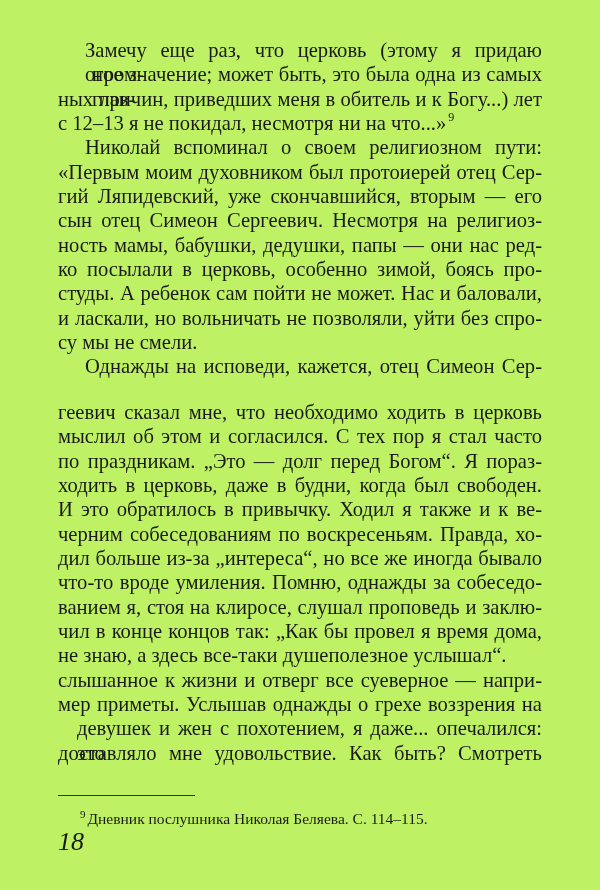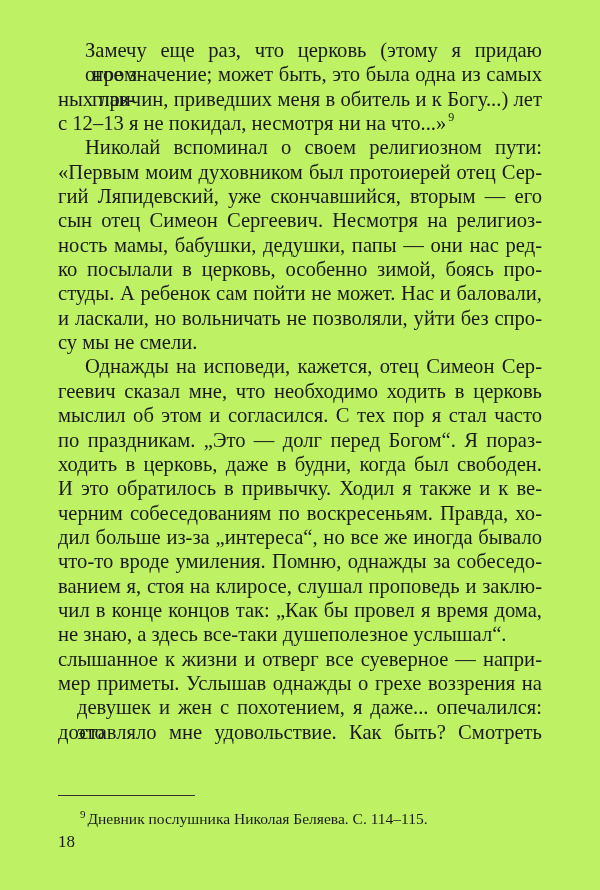--- a/index.html
+++ b/index.html
@@ -69,22 +69,23 @@
   .footnote sup {
     font-size: 11px;
     vertical-align: 6px;
     line-height: 0;
     margin-right: 2px;
   }
   .page-number {
     position: absolute;
     left: 58px;
     top: 831px;
-    font-size: 17px;
+    font-size: 26px;
     line-height: 22px;
+    font-style: italic;
   }
 </style>
 </head>
 <body>
 
 <div class="page">
 
   <div class="body-text">
 
     <div>
@@ -101,21 +102,21 @@
       <span class="line" style="white-space: normal;">сын отец Симеон Сергеевич. Несмотря на религиоз-</span>
       <span class="line" style="white-space: normal;">ность мамы, бабушки, дедушки, папы — они нас ред-</span>
       <span class="line" style="white-space: normal;">ко посылали в церковь, особенно зимой, боясь про-</span>
       <span class="line" style="white-space: normal;">студы. А ребенок сам пойти не может. Нас и баловали,</span>
       <span class="line" style="white-space: normal;">и ласкали, но вольничать не позволяли, уйти без спро-</span>
       <span class="line last">су мы не смели.</span>
     </div>
 
     <div>
       <span class="line indent" style="white-space: normal;">Однажды на исповеди, кажется, отец Симеон Сер-</span>
-      <span class="line" style="white-space: normal;">геевич сказал мне, что необходимо ходить в церковь</span>
+      <span class="line" style="white-space: normal; margin-top: 21px;">геевич сказал мне, что необходимо ходить в церковь</span>
       <span class="line" style="white-space: normal;">мыслил об этом и согласился. С тех пор я стал часто</span>
       <span class="line" style="white-space: normal;">по праздникам. „Это — долг перед Богом“. Я пораз-</span>
       <span class="line" style="white-space: normal;">ходить в церковь, даже в будни, когда был свободен.</span>
       <span class="line" style="white-space: normal;">И это обратилось в привычку. Ходил я также и к ве-</span>
       <span class="line" style="white-space: normal;">черним собеседованиям по воскресеньям. Правда, хо-</span>
       <span class="line" style="white-space: normal;">дил больше из-за „интереса“, но все же иногда бывало</span>
       <span class="line" style="white-space: normal;">что-то вроде умиления. Помню, однажды за собеседо-</span>
       <span class="line" style="white-space: normal;">ванием я, стоя на клиросе, слушал проповедь и заклю-</span>
       <span class="line" style="white-space: normal;">чил в конце концов так: „Как бы провел я время дома,</span>
       <span class="line last">не знаю, а здесь все-таки душеполезное услышал“.</span>

